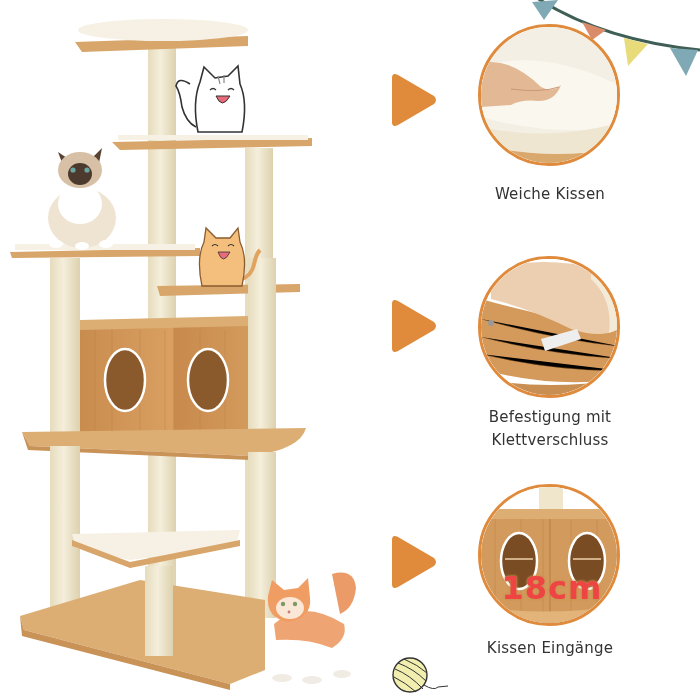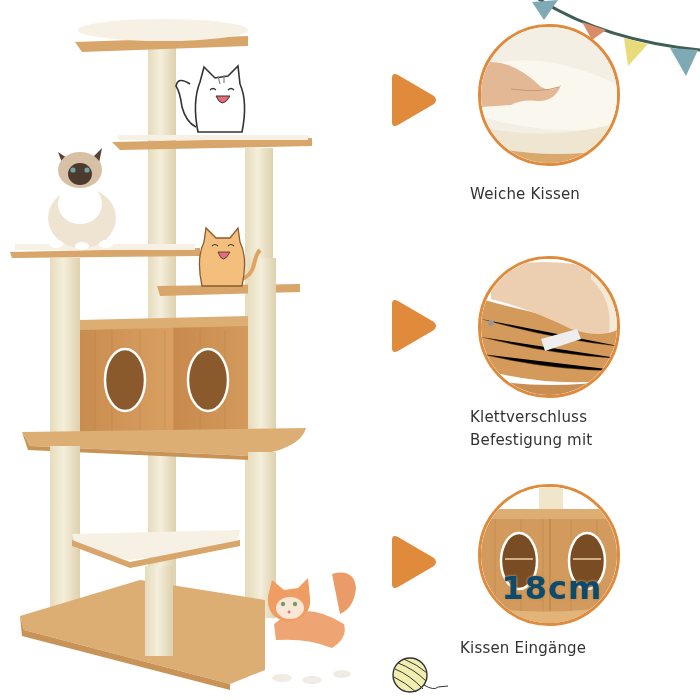--- a/index.html
+++ b/index.html
@@ -1,20 +1,20 @@
 <!DOCTYPE html>
 <html><head>
 <meta charset="utf-8">
 <style>
   html, body { margin:0; padding:0; background:#ffffff; }
   body { width:700px; height:700px; position:relative; overflow:hidden;
          font-family: "DejaVu Sans", "Liberation Sans", sans-serif; }
   .abs { position:absolute; }
   svg { display:block; }
-  .caption { position:absolute; color:#333333; font-size:15px; 
+  .caption { position:absolute; color:#333333; font-size:15px; text-align:center;
              line-height:23px; letter-spacing:0.2px; }
   .feature-circle { position:absolute; width:142px; height:142px; border-radius:50%;
                     border:3px solid #e08a3c; overflow:hidden; box-sizing:border-box; }
 </style>
 </head>
 <body>
 
 <div class="abs" style="left:0;top:0;width:370px;height:700px;">
   <svg width="370" height="700" viewBox="0 0 370 700">
     <defs>
@@ -189,22 +189,22 @@
           <path d="M0,95 Q70,112 142,112"></path>
       </g>
       <path d="M10,10 Q60,-4 120,10 Q140,30 138,70 Q120,80 90,70 Q50,50 10,40 Z" fill="#eccfb0"></path>
       <path d="M110,14 Q140,30 138,70 L128,74 Q132,40 110,20 Z" fill="#f4ead8"></path>
       <polygon points="60,80 96,70 100,80 64,92" fill="#eeeeee"></polygon>
       <circle cx="10" cy="64" r="3" fill="#999"></circle>
       <path d="M0,120 Q70,132 142,120 L142,142 L0,142 Z" fill="#c98e52"></path>
     </svg>
   </div>
   <div class="caption" style="left:90px;top:156px;width:160px;">
+    <div>Befestigung mit</div>
     <div>Klettverschluss</div>
-    <div>Befestigung mit</div>
   </div>
 </div>
 
 <div class="abs" style="left:380px;top:480px;width:320px;height:190px;">
   <div class="abs" style="left:8px;top:54px;">
     <svg width="50" height="56" viewBox="0 0 50 56">
         <path d="M4,6 Q4,0 10,3 L46,24 Q50,28 46,32 L10,53 Q4,56 4,50 Z" fill="#e08a3c"></path>
       </svg>
   </div>
   <div class="feature-circle" style="left:98px;top:4px;">
@@ -220,18 +220,18 @@
           <line x1="90" y1="32" x2="90" y2="142"></line>
         <line x1="116" y1="32" x2="116" y2="142"></line>
       </g>
       <rect x="68" y="32" width="2" height="110" fill="#b77c42" opacity="0.5"></rect>
       <ellipse cx="38" cy="74" rx="18" ry="28" fill="#7a4c24" stroke="#ffffff" stroke-width="2.5"></ellipse>
       <ellipse cx="106" cy="74" rx="18" ry="28" fill="#7a4c24" stroke="#ffffff" stroke-width="2.5"></ellipse>
       <line x1="24" y1="72" x2="52" y2="72" stroke="#f0d2a8" stroke-width="1.5"></line>
       <line x1="92" y1="72" x2="120" y2="72" stroke="#f0d2a8" stroke-width="1.5"></line>
       <path d="M0,120 Q70,130 142,118 L142,142 L0,142 Z" fill="#e2b47a"></path>
     </svg>
-    <div class="abs" style="left:16px;top:82px;width:110px;text-align:center;color:#0c4a6e;font-family:'DejaVu Sans',sans-serif;font-weight:bold;font-size:32px;letter-spacing:1px;text-shadow:0 0 3px #c9904c, 0 0 2px #c9904c;">18cm</div>
+    <div class="abs" style="left:16px;top:82px;width:110px;text-align:center;color:#ef4444;font-family:'DejaVu Sans',sans-serif;font-weight:bold;font-size:32px;letter-spacing:1px;text-shadow:0 0 3px #c9904c, 0 0 2px #c9904c;">18cm</div>
   </div>
   <div class="caption" style="left:80px;top:157px;width:180px;">
     <span>Kissen Eingänge</span>
   </div>
 </div>
 
 </body></html>

